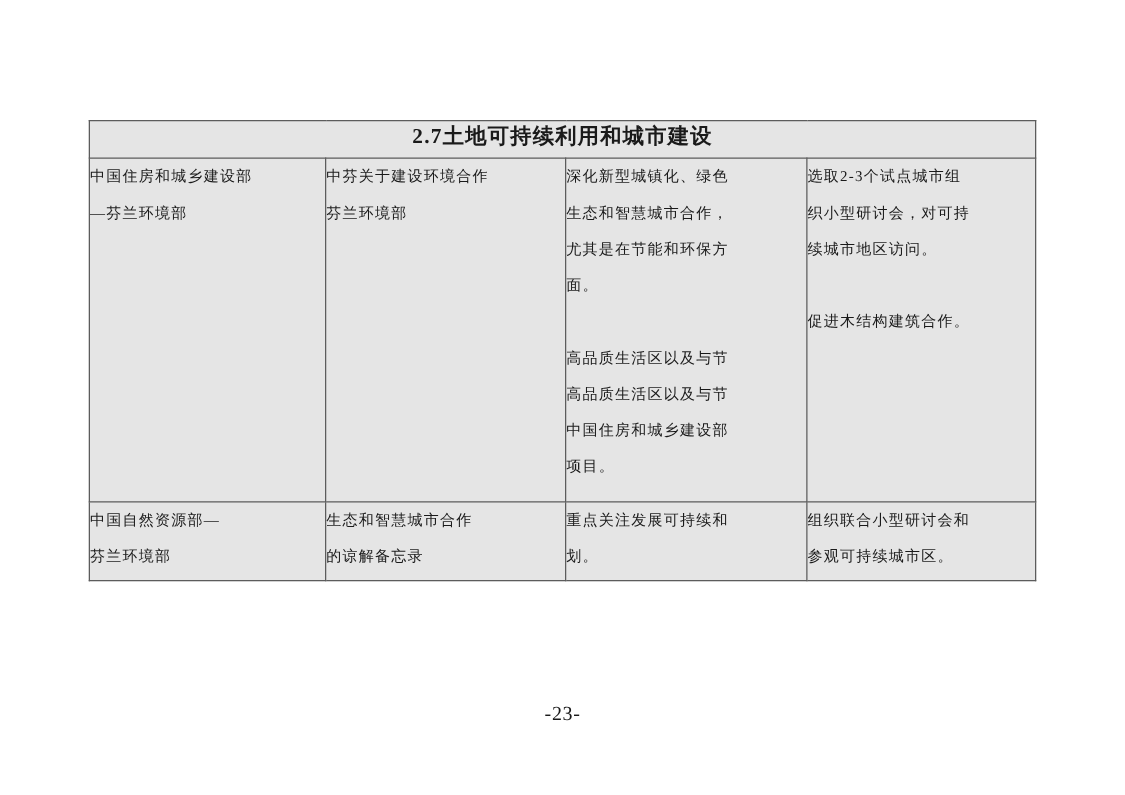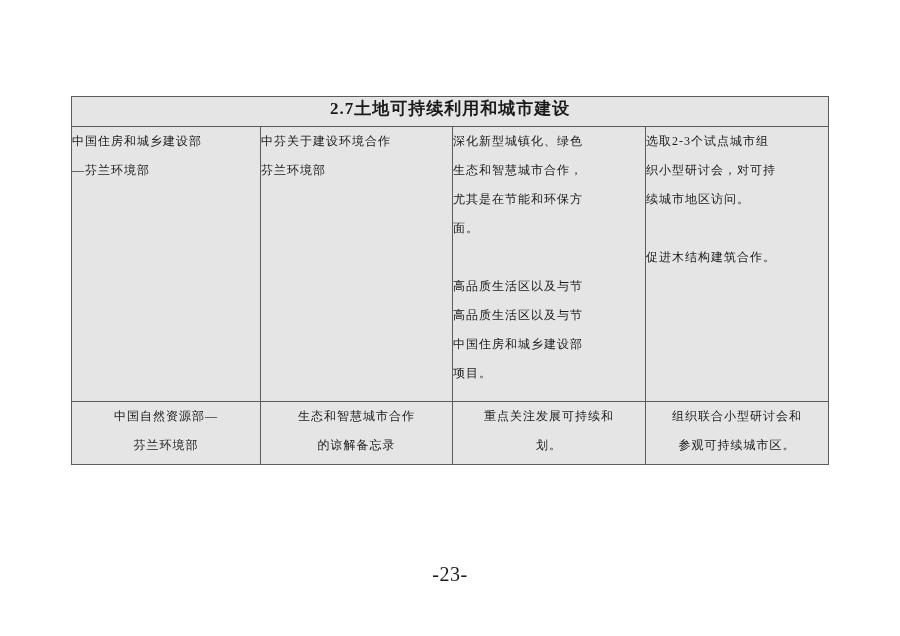--- a/index.html
+++ b/index.html
@@ -48,35 +48,35 @@
     font-size: 16px;
     padding-left: 7px;
     padding-right: 4px;
     letter-spacing: 0.5px;
   }
   td.body-cell {
     padding: 4px 4px 4px 7px;
     font-size: 16px;
   }
   tr.row-1 td.body-cell { height: 274px; }
-  tr.row-2 td.body-cell { height: 62px; text-align: center; }
+  tr.row-2 td.body-cell { height: 62px; }
   .ln {
     min-height: 29px;
     line-height: 29px;
     font-size: 12px;
     letter-spacing: 1px;
     white-space: nowrap;
   }
   .page-number {
     position: absolute;
     top: 563px;
     left: 0;
     width: 900px;
     text-align: center;
-    font-size: 20px;
+    font-size: 16px;
     letter-spacing: 0.5px;
   }
 </style>
 </head>
 <body>
 
 <div class="page">
 
   <table class="coop">
     <colgroup>

